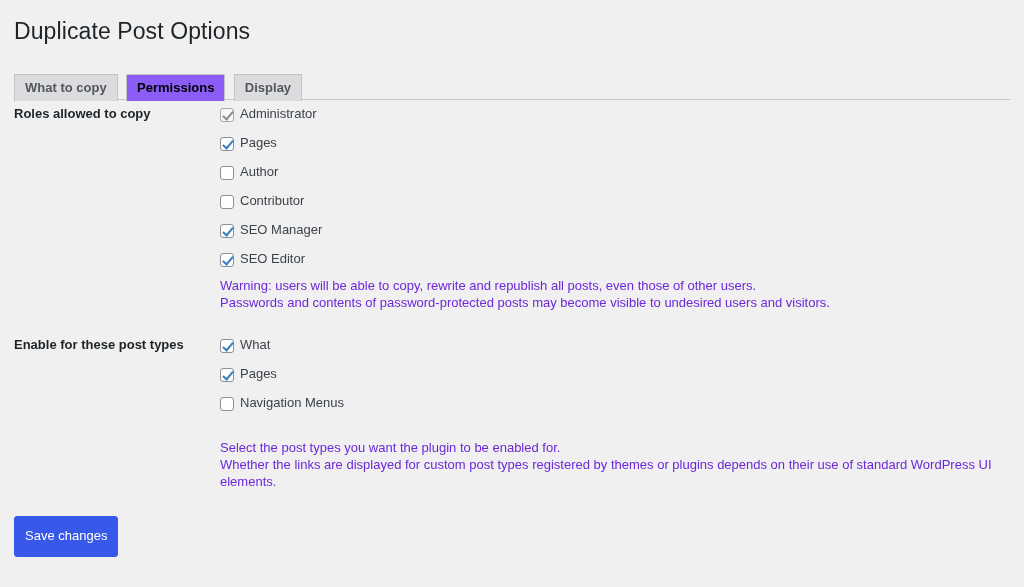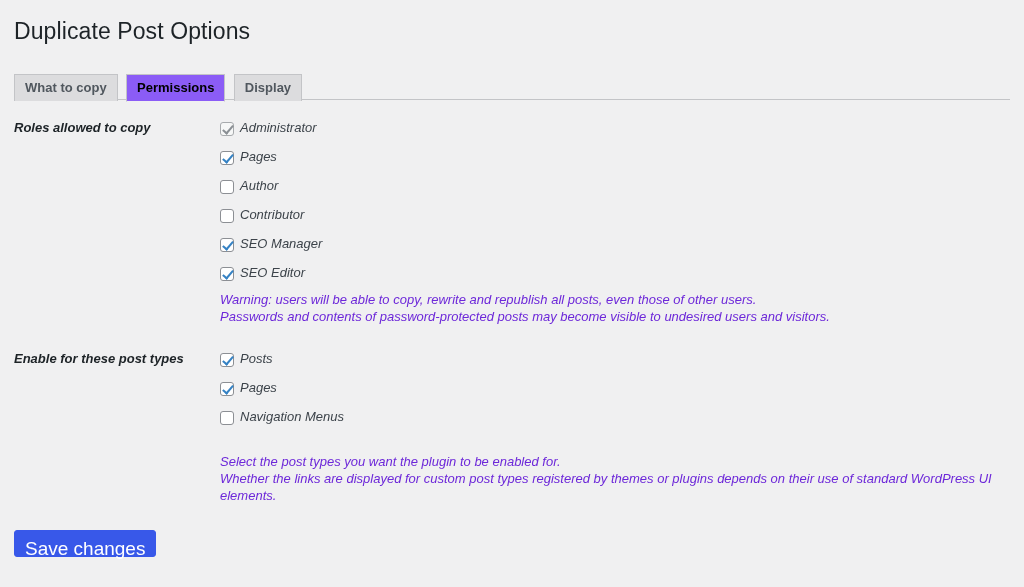--- a/index.html
+++ b/index.html
@@ -68,23 +68,21 @@
     background: #8b5cf6;
     border-bottom: 1px solid #f0f0f1;
     color: #000;
     font-weight: 700;
   }
 
   
   .form-table {
     border-collapse: collapse;
     width: 100%;
-    margin-top: 14px;
     table-layout: fixed;
-    font-style: italic;
   }
   .form-table th {
     width: 186px;
     text-align: left;
     vertical-align: top;
     padding: 6px 10px 6px 0;
     font-size: 13px;
     font-weight: 700;
     line-height: 1.3;
     color: #1d2327;
@@ -155,24 +153,24 @@
   .submit {
     padding: 0;
     margin: 20px 0 0 0;
   }
   .button-primary {
     display: inline-block;
     background: #3858e9;
     border: 1px solid #3858e9;
     border-radius: 3px;
     color: #fff;
-    font-size: 19px;
+    font-size: 13px;
     line-height: 1.9;
     padding: 0 10px;
-    height: 27px;
+    height: 41px;
     box-sizing: border-box;
     cursor: pointer;
     font-family: "Liberation Sans", sans-serif;
     text-decoration: none;
     vertical-align: top;
   }
 </style>
 </head>
 <body>
 
@@ -233,21 +231,21 @@
       <tr class="spacer-row">
         <td colspan="2"></td>
       </tr>
 
       <tr>
         <th>Enable for these post types</th>
         <td>
 
           <div class="cb-row">
             <span class="cb-box checked"></span>
-            <span class="cb-label">Posts</span>
+            <span class="cb-label">What</span>
           </div>
 
           <div class="cb-row">
             <span class="cb-box checked"></span>
             <span class="cb-label">Pages</span>
           </div>
 
           <div class="cb-row">
             <span class="cb-box"></span>
             <span class="cb-label">Navigation Menus</span>

